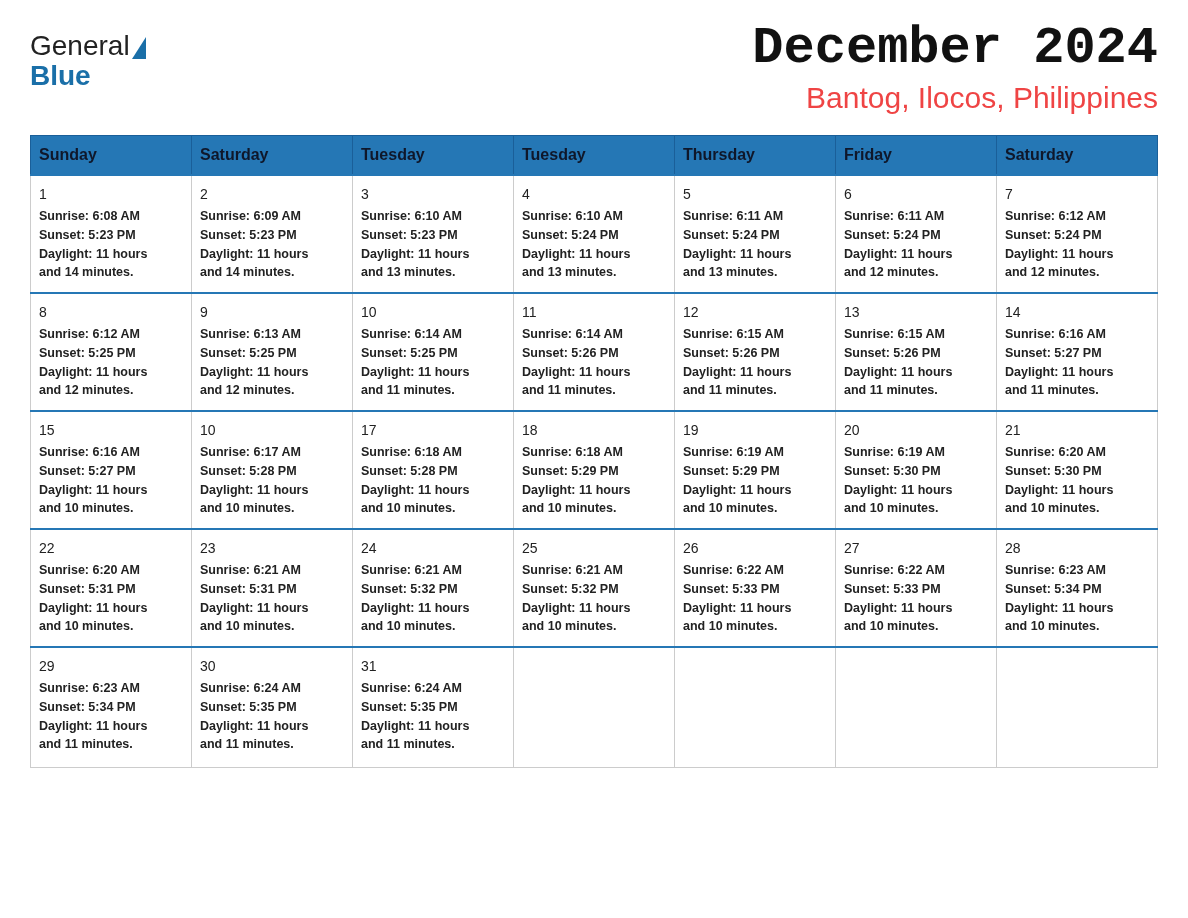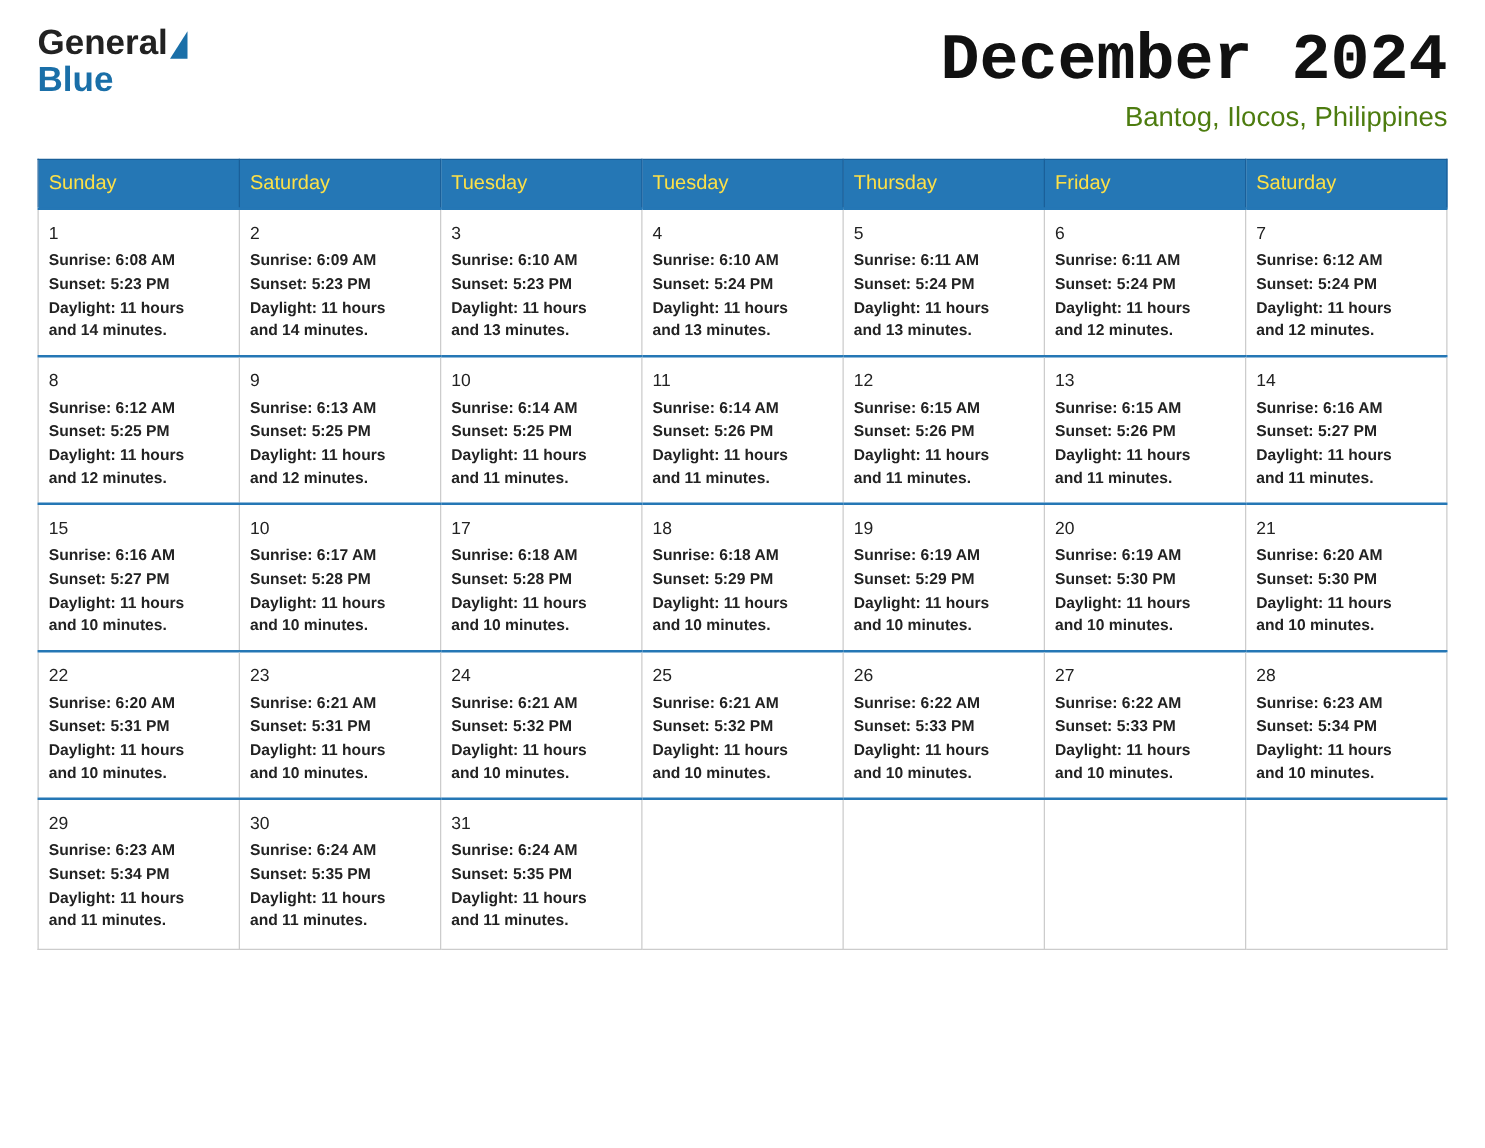--- a/index.html
+++ b/index.html
@@ -18,22 +18,23 @@
     }
     .logo {
       display: flex;
       flex-direction: column;
       align-items: flex-start;
     }
     .logo-text {
       display: flex;
       align-items: center;
       font-size: 28px;
-      font-weight: bold;
+      font-weight: normal;
       line-height: 1;
+      margin-top: 12px;
     }
     .logo-general {
       color: #222;
     }
     .logo-triangle {
       width: 0;
       height: 0;
       border-left: 14px solid transparent;
       border-bottom: 22px solid #1a6fa8;
       display: inline-block;
@@ -50,34 +51,34 @@
       text-align: right;
     }
     .month-title {
       font-size: 52px;
       font-weight: bold;
       color: #111;
       line-height: 1.1;
       font-family: Liberation Mono, monospace;
     }
     .location-title {
-      font-size: 22px;
-      color: #4d7c0f;
+      font-size: 30px;
+      color: #ef4444;
       margin-top: 4px;
     }
     .calendar-table {
       width: 100%;
       border-collapse: collapse;
       table-layout: fixed;
     }
     .calendar-table th {
       background-color: #2577b5;
-      color: #fde047;
+      color: #0f172a;
       font-size: 16px;
-      font-weight: normal;
+      font-weight: bold;
       padding: 10px 8px;
       text-align: left;
       border: 1px solid #1a5f99;
     }
     .calendar-table td {
       vertical-align: top;
       padding: 8px 8px 10px 8px;
       border: 1px solid #ccc;
       font-size: 12.5px;
       color: #222;

